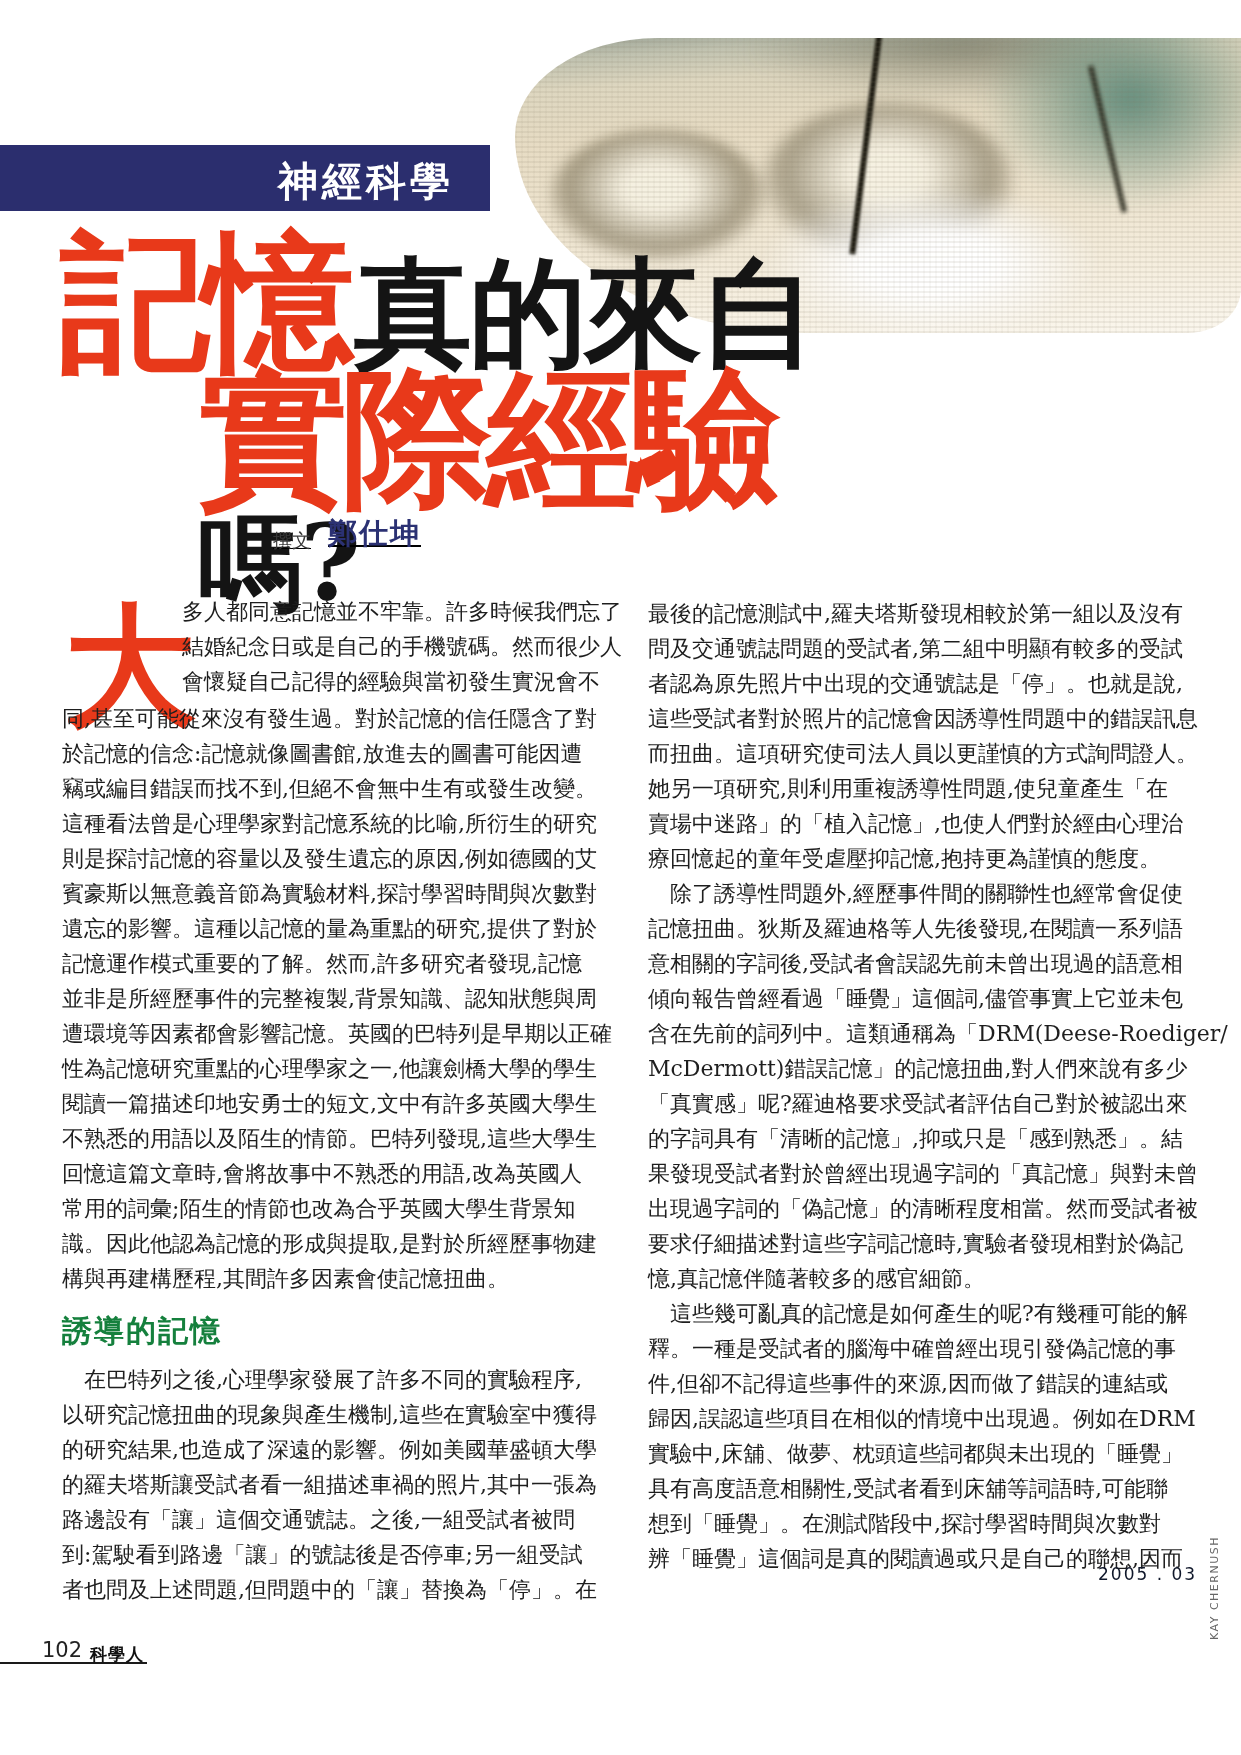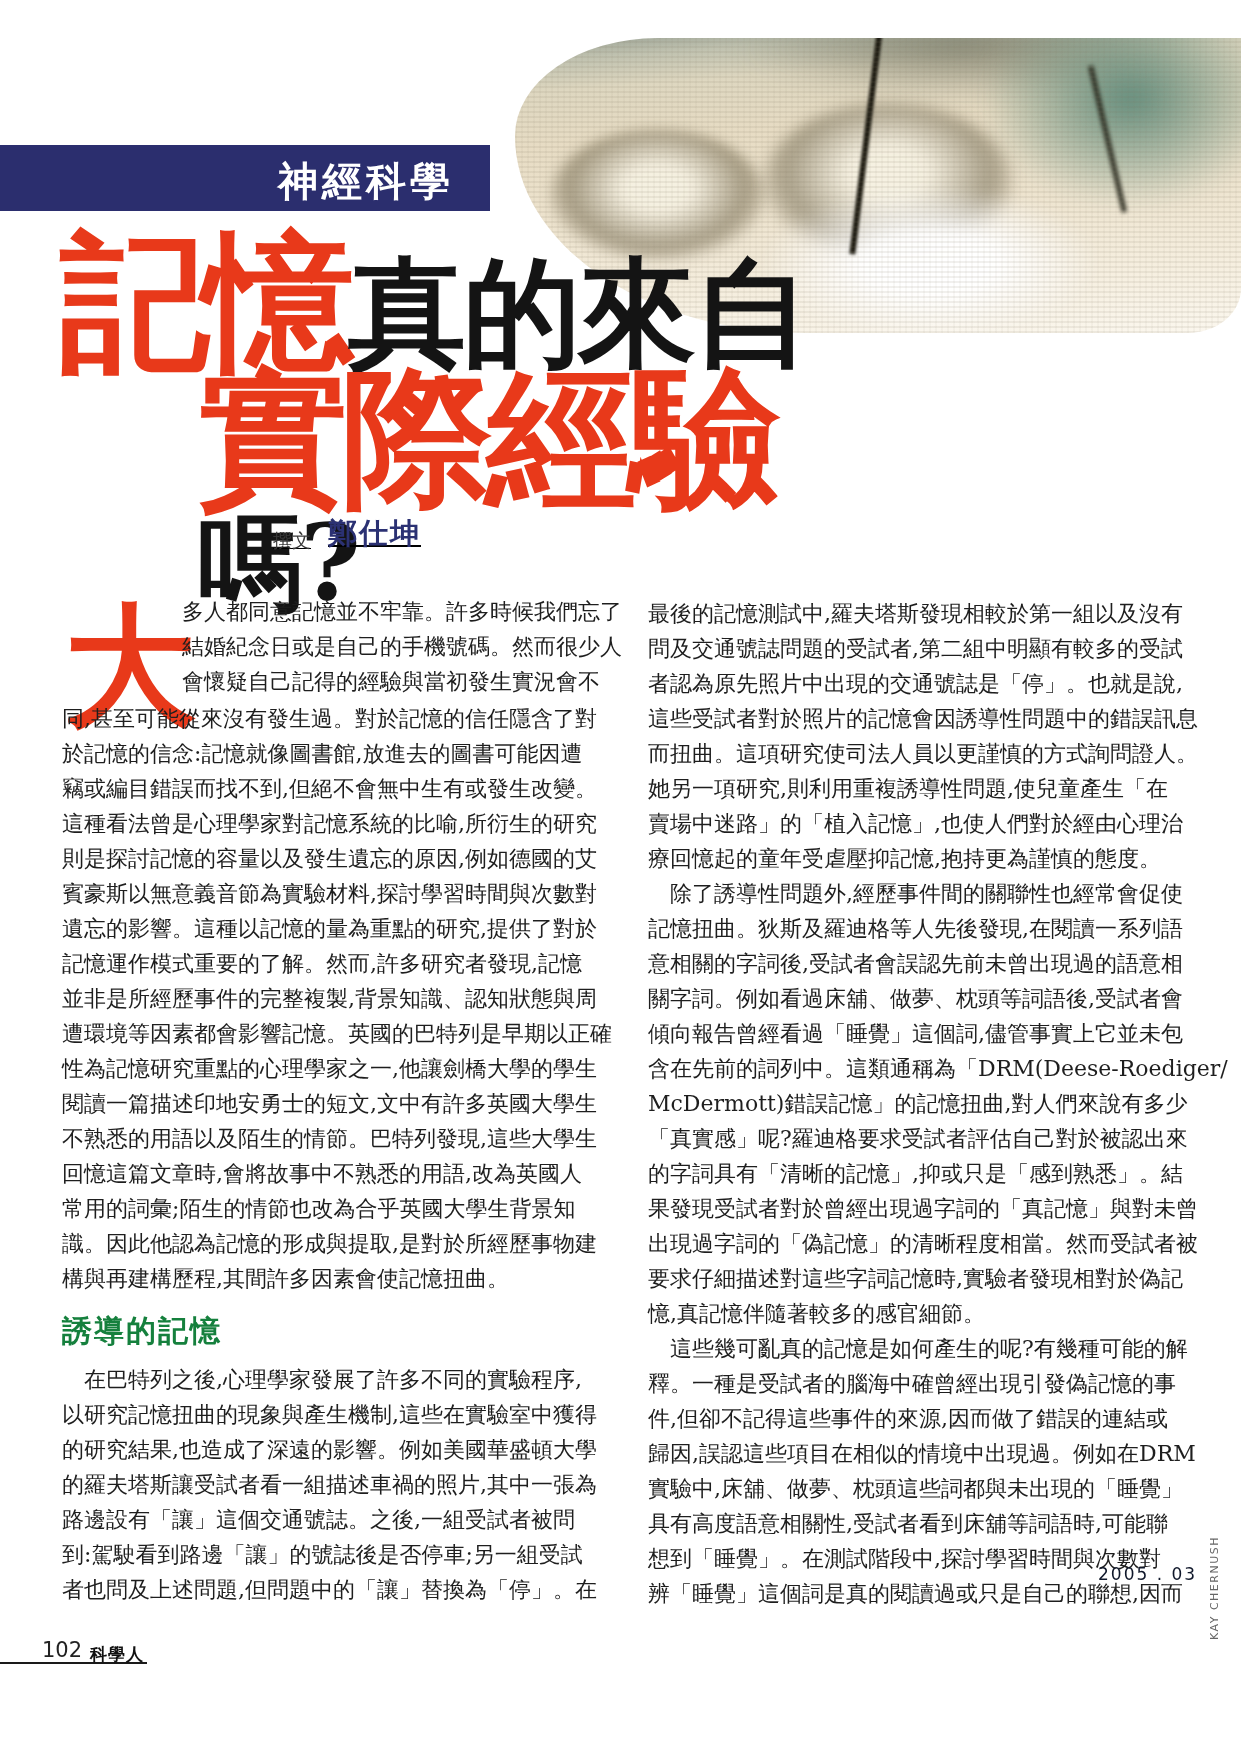--- a/index.html
+++ b/index.html
@@ -32,21 +32,21 @@
   
   .kicker-bar { position:absolute; left:0; top:145px; width:490px; height:66px; background:#2b2e6e; }
   .kicker { position:absolute; left:278px; top:154px; font-family:"DejaVu Sans",sans-serif; font-weight:bold;
             font-size:40px; color:#ffffff; letter-spacing:4px; white-space:nowrap; }
 
   
   .title-line { position:absolute; display:flex; align-items:baseline; white-space:nowrap; font-weight:bold; }
   .title1 { left:60px; top:226px; }
   .title2 { left:192px; top:362px;flex-direction:column; }
   .t-red-lg  { font-size:150px; line-height:1; color:#e8391a; letter-spacing:-6px; }
-  .t-black-lg{ font-size:118px; line-height:1; color:#141414; letter-spacing:-3px; margin-left:0; }
+  .t-black-lg{ font-size:118px; line-height:1; color:#141414; letter-spacing:-3px; margin-left:6px; }
   .t-black-md{ font-size:104px; line-height:1; color:#141414; letter-spacing:-2px; margin-left:6px; }
 
   
   .byline { position:absolute; left:273px; top:514px; display:flex; align-items:flex-end; gap:17px;text-decoration:underline; }
   .byline-label { font-size:19px; color:#3a3a3a; font-family:"DejaVu Sans",sans-serif; }
   .author { font-size:29px; font-weight:bold; color:#2b3173; font-family:"DejaVu Sans",sans-serif; letter-spacing:2px; }
 
   
   .col { position:absolute; top:596px; width:538px; font-size:22px; line-height:35px; color:#1e1e1e; }
   .col-left  { left:62px; }
@@ -143,21 +143,20 @@
         <div class="line">這些受試者對於照片的記憶會因誘導性問題中的錯誤訊息</div>
         <div class="line">而扭曲。這項研究使司法人員以更謹慎的方式詢問證人。</div>
         <div class="line">她另一項研究,則利用重複誘導性問題,使兒童產生「在</div>
         <div class="line">賣場中迷路」的「植入記憶」,也使人們對於經由心理治</div>
         <div class="line">療回憶起的童年受虐壓抑記憶,抱持更為謹慎的態度。</div>
       </div>
     <div>
         <div class="line">　除了誘導性問題外,經歷事件間的關聯性也經常會促使</div>
         <div class="line">記憶扭曲。狄斯及羅迪格等人先後發現,在閱讀一系列語</div>
         <div class="line">意相關的字詞後,受試者會誤認先前未曾出現過的語意相</div>
-        <div class="line">關字詞。例如看過床舖、做夢、枕頭等詞語後,受試者會</div>
         <div class="line">傾向報告曾經看過「睡覺」這個詞,儘管事實上它並未包</div>
         <div class="line">含在先前的詞列中。這類通稱為「DRM(Deese-Roediger/</div>
         <div class="line">McDermott)錯誤記憶」的記憶扭曲,對人們來說有多少</div>
         <div class="line">「真實感」呢?羅迪格要求受試者評估自己對於被認出來</div>
         <div class="line">的字詞具有「清晰的記憶」,抑或只是「感到熟悉」。結</div>
         <div class="line">果發現受試者對於曾經出現過字詞的「真記憶」與對未曾</div>
         <div class="line">出現過字詞的「偽記憶」的清晰程度相當。然而受試者被</div>
         <div class="line">要求仔細描述對這些字詞記憶時,實驗者發現相對於偽記</div>
         <div class="line">憶,真記憶伴隨著較多的感官細節。</div>
       </div>

